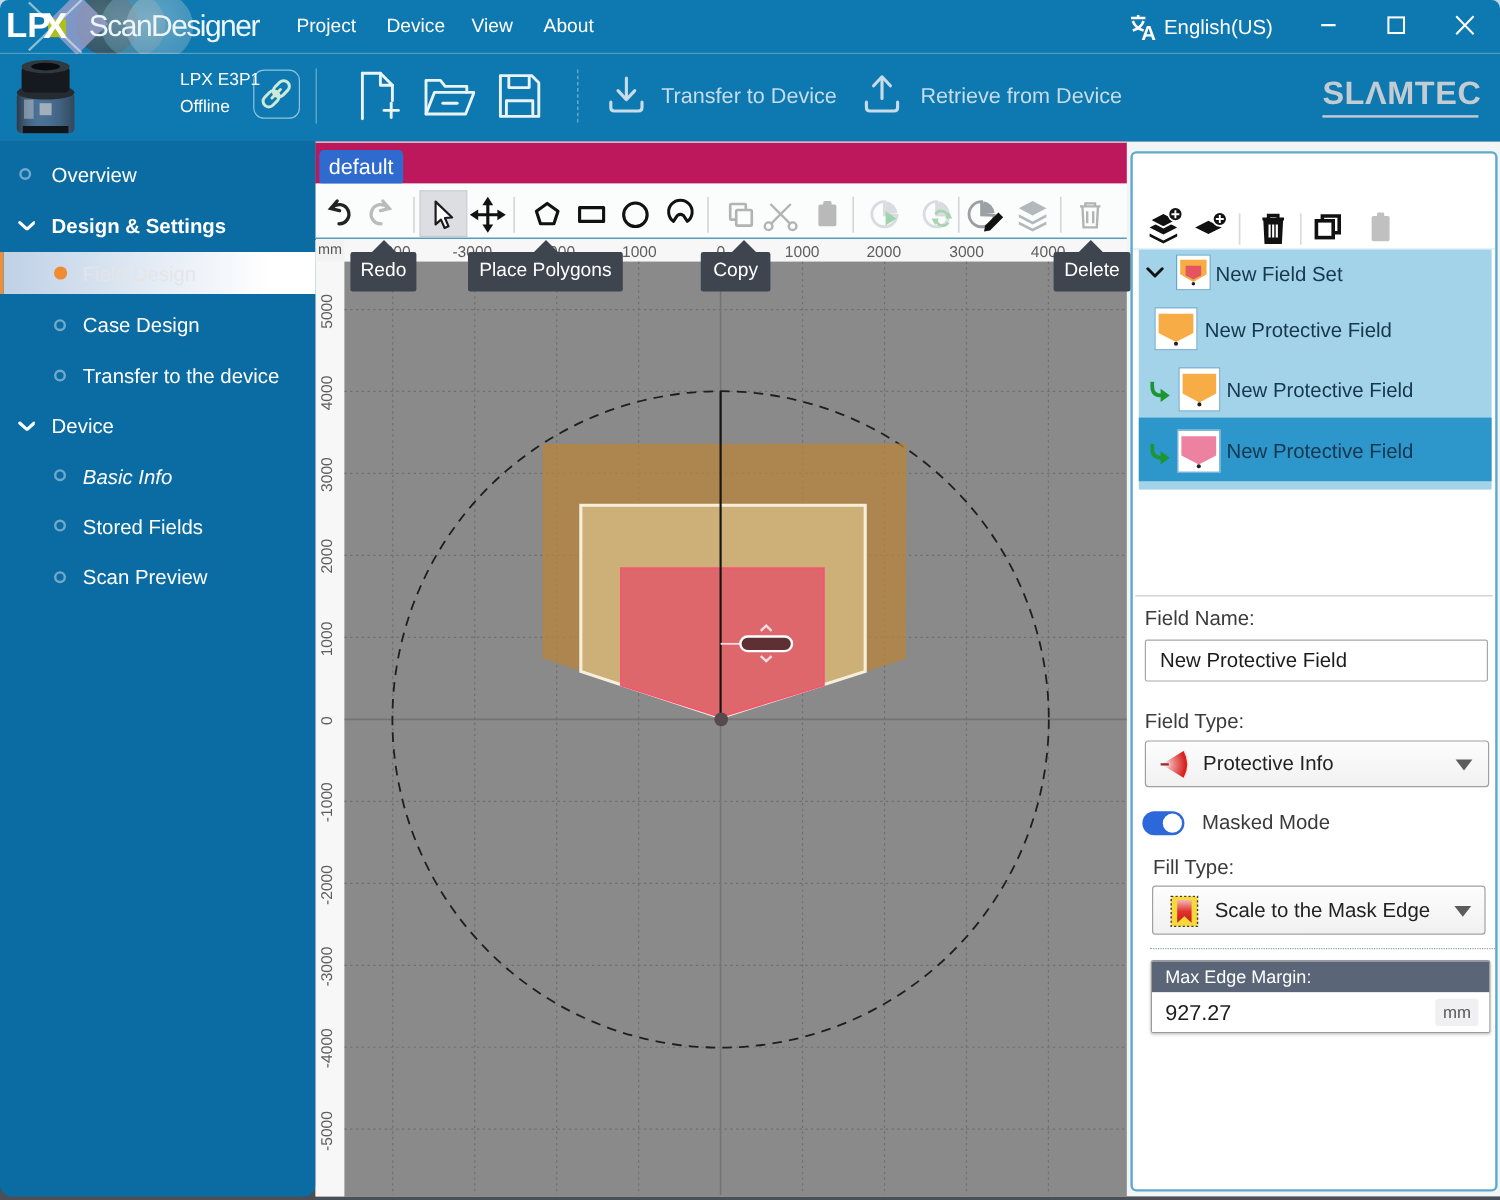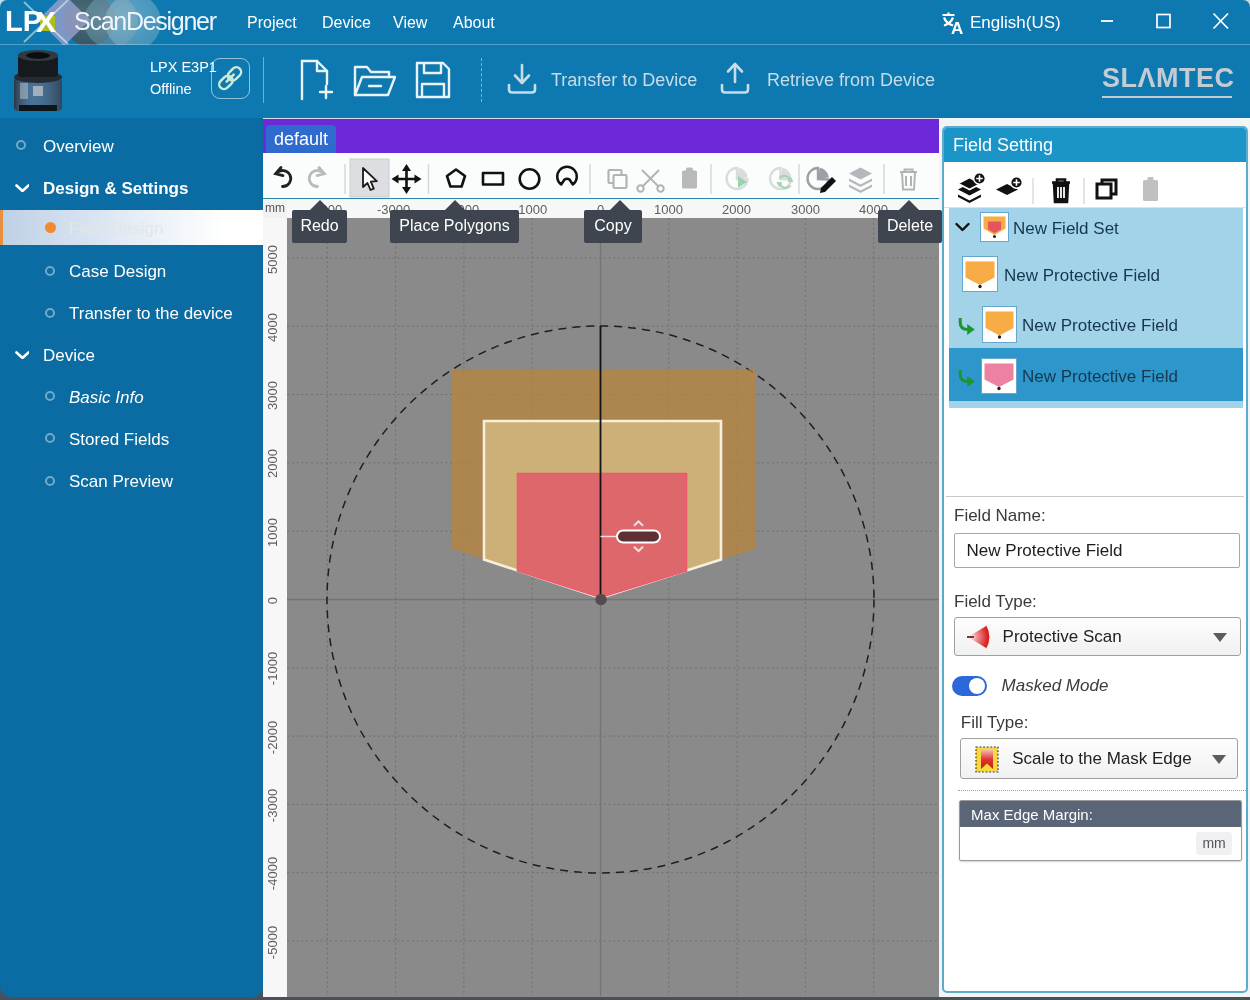--- a/index.html
+++ b/index.html
@@ -14,21 +14,21 @@
   .winbtn { position:absolute; top:0; width:20px; height:45px; color:#fff; }
   
   #sidebar { left:0; top:118px; width:263px; height:879px; background:#0a6ca2; border-radius:0 0 10px 10px; }
   .nav-top { position:absolute; left:43px; color:#fff; font-size:17px; }
   .nav-sub { position:absolute; left:69px; color:#fff; font-size:17px; }
   .ring { position:absolute; width:10px; height:10px; border:2px solid rgba(255,255,255,0.42); border-radius:50%; }
   .chev { position:absolute; width:14px; height:8px; }
   #selrow { left:0; top:92px; width:263px; height:35px;
             background:linear-gradient(90deg,#bfd1e6 0%,#dde7f3 40%,#ffffff 85%); border-left:3px solid #e8903f; }
   
-  #tabbar { left:263px; top:118px; width:676px; height:35px; background:#6d28d9; border-top:1px solid #d8dde0;}
+  #tabbar { left:263px; top:118px; width:676px; height:35px; background:#be185d; border-top:1px solid #d8dde0;}
   #tab-default { position:absolute; left:3px; top:6px; width:70px; height:29px; background:#2f6ace; border-radius:4px;
                  color:#fff; font-size:18px; text-align:center; line-height:28px; }
   #toolbar2 { left:263px; top:153px; width:676px; height:45.5px; background:#fbfcfc; border-bottom:1.5px solid #2e86ab; }
   #rulerH { left:263px; top:200px; width:676px; height:18px; background:#f7f7f7; font-size:13px; color:#5e5e5e; }
   #rulerH span { position:absolute; top:2px; }
   #mmbox { left:263px; top:200px; width:24px; height:18px; background:#f2f2f2; font-size:12px; color:#555; text-align:center; line-height:17px; z-index:5;}
   #rulerV { left:263px; top:218px; width:24px; height:779px; background:#f7f7f7; font-size:13px; color:#5e5e5e; }
   #rulerV span { position:absolute; left:3px; transform:rotate(-90deg); transform-origin:center; width:40px; margin-left:-14px; text-align:center; }
   #canvas { left:287px; top:218px; width:652px; height:779px; background:#8a8a8a; }
   
@@ -398,23 +398,20 @@
   <rect x="330" y="312.4" width="43" height="12.2" rx="6.1" fill="#5e2f33" stroke="#ffffff" stroke-width="2"></rect>
 </svg>
 </div>
 
 <div class="tip" style="left:292px; top:210px; width:55px;">Redo<span style="position:absolute; left:18px; top:-10px; border-left:10px solid transparent; border-right:10px solid transparent; border-bottom:10px solid #3e454e; width:0; height:0;"></span></div>
 <div class="tip" style="left:390px; top:210px; width:129px;">Place Polygons<span style="position:absolute; left:55px; top:-10px; border-left:10px solid transparent; border-right:10px solid transparent; border-bottom:10px solid #3e454e; width:0; height:0;"></span></div>
 <div class="tip" style="left:584px; top:210px; width:58px;">Copy<span style="position:absolute; left:26px; top:-10px; border-left:10px solid transparent; border-right:10px solid transparent; border-bottom:10px solid #3e454e; width:0; height:0;"></span></div>
 <div class="tip" style="left:878px; top:210px; width:64px;">Delete<span style="position:absolute; left:21px; top:-10px; border-left:10px solid transparent; border-right:10px solid transparent; border-bottom:10px solid #3e454e; width:0; height:0;"></span></div>
 
 <div class="abs" id="panel">
-  <div id="panel-header">
-      <span style="position:absolute; left:9px; top:7px;">Field Setting</span>
-    </div>
   <div id="ptool">
     <svg width="302" height="43" viewBox="0 0 302 43">
 
       <g fill="#111">
         <polygon points="25.5,21.5 37,27.5 25.5,33.5 14,27.5"></polygon>
         <path d="M14,32.5 L25.5,38.5 L37,32.5 L37,35 L25.5,41 L14,35 Z"></path>
         <polygon points="25.5,15.5 37,21.5 25.5,27.5 14,21.5" stroke="#fff" stroke-width="1.6"></polygon>
       </g>
       <circle cx="35.5" cy="16.5" r="5.8" fill="#111" stroke="#fff" stroke-width="1.4"></circle>
       <path d="M35.5,13.2 L35.5,19.8 M32.2,16.5 L38.8,16.5" stroke="#fff" stroke-width="1.6"></path>
@@ -501,41 +498,42 @@
           <radialGradient id="cone" cx="0.15" cy="0.5" r="0.95">
             <stop offset="0" stop-color="#f7f7f7"></stop>
             <stop offset="0.25" stop-color="#ee9a9a"></stop>
             <stop offset="0.8" stop-color="#d91f1f"></stop>
           </radialGradient>
         </defs>
       <path d="M1,13 L20,1.5 A 24 24 0 0 1 20,24.5 Z" fill="url(#cone)"></path>
       <path d="M20,1.5 A 24 24 0 0 1 20,24.5" fill="none" stroke="#fbe9e9" stroke-width="1.5"></path>
       <line x1="0" y1="13" x2="7" y2="13" stroke="#8c2f2f" stroke-width="2"></line>
     </svg>
-    <span style="position:absolute; left:48px; top:9px; font-size:17px; color:#222;">Protective Scan</span>
+    <span style="position:absolute; left:48px; top:9px; font-size:17px; color:#222;">Protective Info</span>
     <span class="ddcaret" style="left:258px; top:15px;"></span>
   </div>
   <div class="abs" style="left:8.4px; top:547.6px; width:35px; height:20.4px; background:#2c68d9; border-radius:10.2px;">
     <div style="position:absolute; right:2.2px; top:2.2px; width:16px; height:16px; background:#fff; border-radius:50%;"></div>
   </div>
-  <div class="label" style="left:57.6px; top:548px;font-style:italic;">Masked Mode</div>
+  <div class="label" style="left:57.6px; top:548px;">Masked Mode</div>
   <div class="label" style="left:16.8px; top:584.8px;text-align:right;">Fill Type:</div>
   <div class="dd" style="left:15.6px; top:610px; width:278.4px; height:40.8px;">
     <svg style="position:absolute; left:14px; top:7px;" width="24" height="27" viewBox="0 0 24 27">
       <rect x="1" y="1" width="22" height="25" fill="#f8d83a" stroke="#3a3a3a" stroke-width="1.2" stroke-dasharray="1.8 1.8"></rect>
       <defs>
           <linearGradient id="bk" x1="0" y1="0" x2="0" y2="1">
             <stop offset="0" stop-color="#f2b9b3"></stop>
             <stop offset="0.5" stop-color="#e0332e"></stop>
             <stop offset="1" stop-color="#c61b16"></stop>
           </linearGradient>
         </defs>
       <path d="M6,4 L18,4 L18,23 L12,17.5 L6,23 Z" fill="url(#bk)"></path>
     </svg>
     <span style="position:absolute; left:51.6px; top:10px; font-size:17px; color:#222;">Scale to the Mask Edge</span>
     <span class="ddcaret" style="left:251px; top:16px;"></span>
   </div>
   <div class="abs" style="left:14px; top:662px; width:288px; height:0; border-top:1.5px dotted #9aa0a6;"></div>
   <div class="abs" style="left:15.1px; top:671.9px; width:283px; height:61px; border:1px solid #9a9a9a; border-radius:2px; box-shadow:0 1px 2px rgba(0,0,0,0.18); overflow:hidden;">
     <div style="position:absolute; left:0; top:0; width:283px; height:26px; background:#5a6678; color:#fff; font-size:15px; padding:5px 0 0 11px;">Max Edge Margin:</div>
+    <div style="position:absolute; left:0; top:26px; width:283px; height:35px; background:#fff; font-size:18px; color:#1c1c1c; padding:7px 0 0 11px;">927.27</div>
     <div style="position:absolute; right:9px; top:31px; width:36px; height:23px; background:#f0f0f2; border-radius:3px; color:#555; font-size:14px; text-align:center; line-height:22px;">mm</div>
   </div>
 </div>
 
 </body></html>

